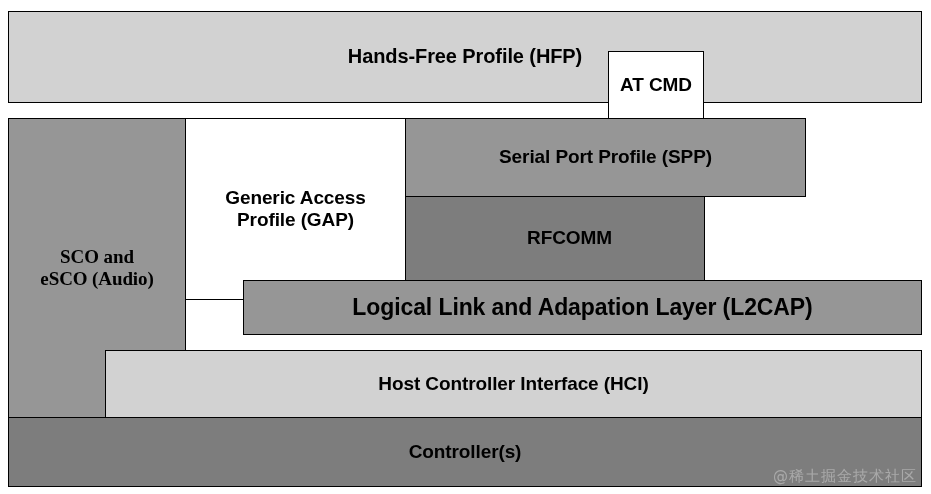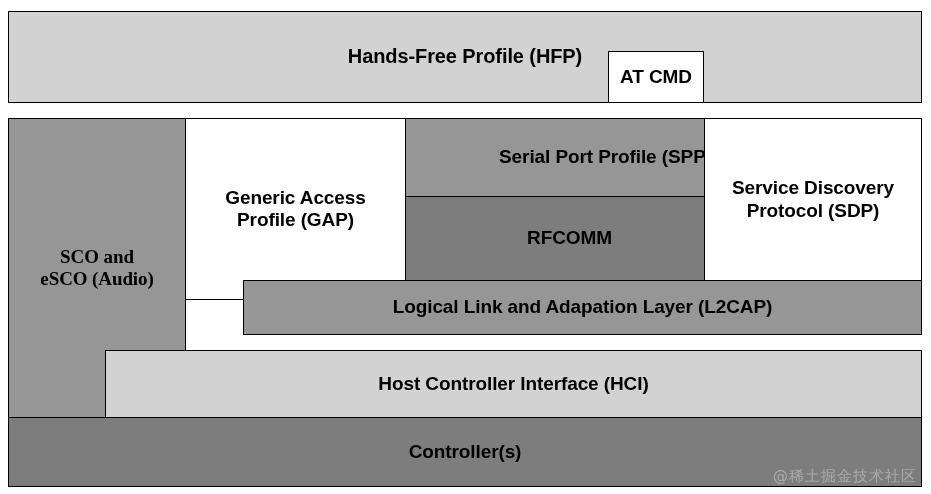--- a/index.html
+++ b/index.html
@@ -39,21 +39,21 @@
   .fill-dark   { background: #7d7d7d; }
   .fill-white  { background: #ffffff; }
 
   
   #blk-hfp {
     left: 8px;   top: 11px;   width: 914px;  height: 92px;
     font-size: 20px;
     justify-content: center;
   }
   #blk-atcmd {
-    left: 608px; top: 51px;   width: 96px;   height: 52px;
+    left: 608px; top: 51px;   width: 96px;   height: 68px;
     font-size: 19px;
   }
   #blk-sco {
     left: 8px;   top: 118px;  width: 178px;  height: 300px;
     font-size: 19px;
     font-family: Liberation Serif, serif;
   }
   #blk-gap {
     left: 185px; top: 118px;  width: 221px;  height: 182px;
     font-size: 19px;
@@ -66,21 +66,21 @@
     left: 405px; top: 196px;  width: 300px;  height: 85px;
     font-size: 19px;
     padding-left: 29px;
   }
   #blk-sdp {
     left: 704px; top: 118px;  width: 218px;  height: 163px;
     font-size: 19px;
   }
   #blk-l2cap {
     left: 243px; top: 280px;  width: 679px;  height: 55px;
-    font-size: 19px;
+    font-size: 23px;
   }
   #blk-hci {
     left: 105px; top: 350px;  width: 817px;  height: 68px;
     font-size: 19px;
   }
   #blk-controller {
     left: 8px;   top: 417px;  width: 914px;  height: 70px;
     font-size: 19px;
   }
   .blk-label {
@@ -127,24 +127,20 @@
   </div>
 
   <div class="blk fill-mid" id="blk-spp">
     <span class="blk-label">Serial Port Profile (SPP)</span>
   </div>
 
   <div class="blk fill-dark" id="blk-rfcomm">
     <span class="blk-label">RFCOMM</span>
   </div>
 
-  <div class="blk fill-white" id="blk-sdp">
-    <span class="blk-label">Service Discovery
-Protocol (SDP)</span>
-  </div>
 
   <div class="blk fill-mid" id="blk-l2cap">
     <span class="blk-label">Logical Link and Adapation Layer (L2CAP)</span>
   </div>
 
   <div class="blk fill-light" id="blk-hci">
     <span class="blk-label">Host Controller Interface (HCI)</span>
   </div>
 
   <div class="blk fill-dark" id="blk-controller">

